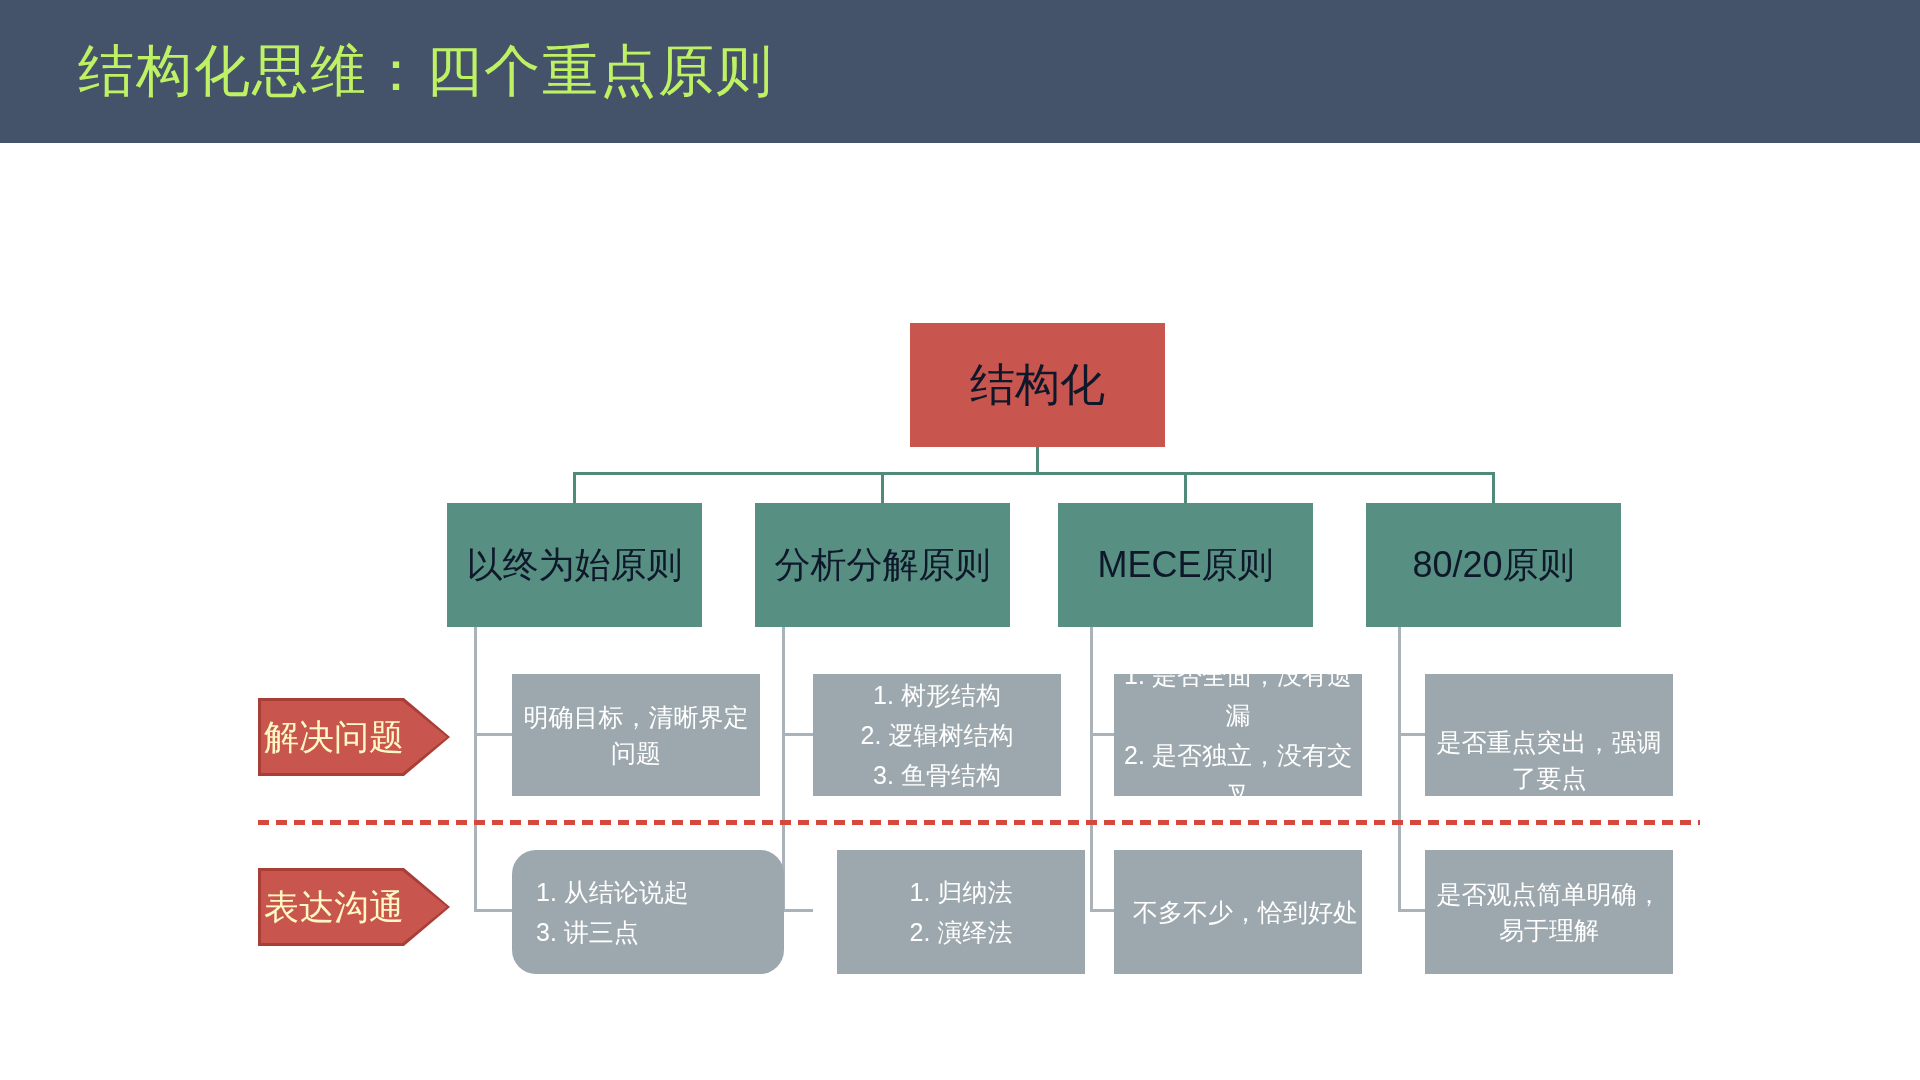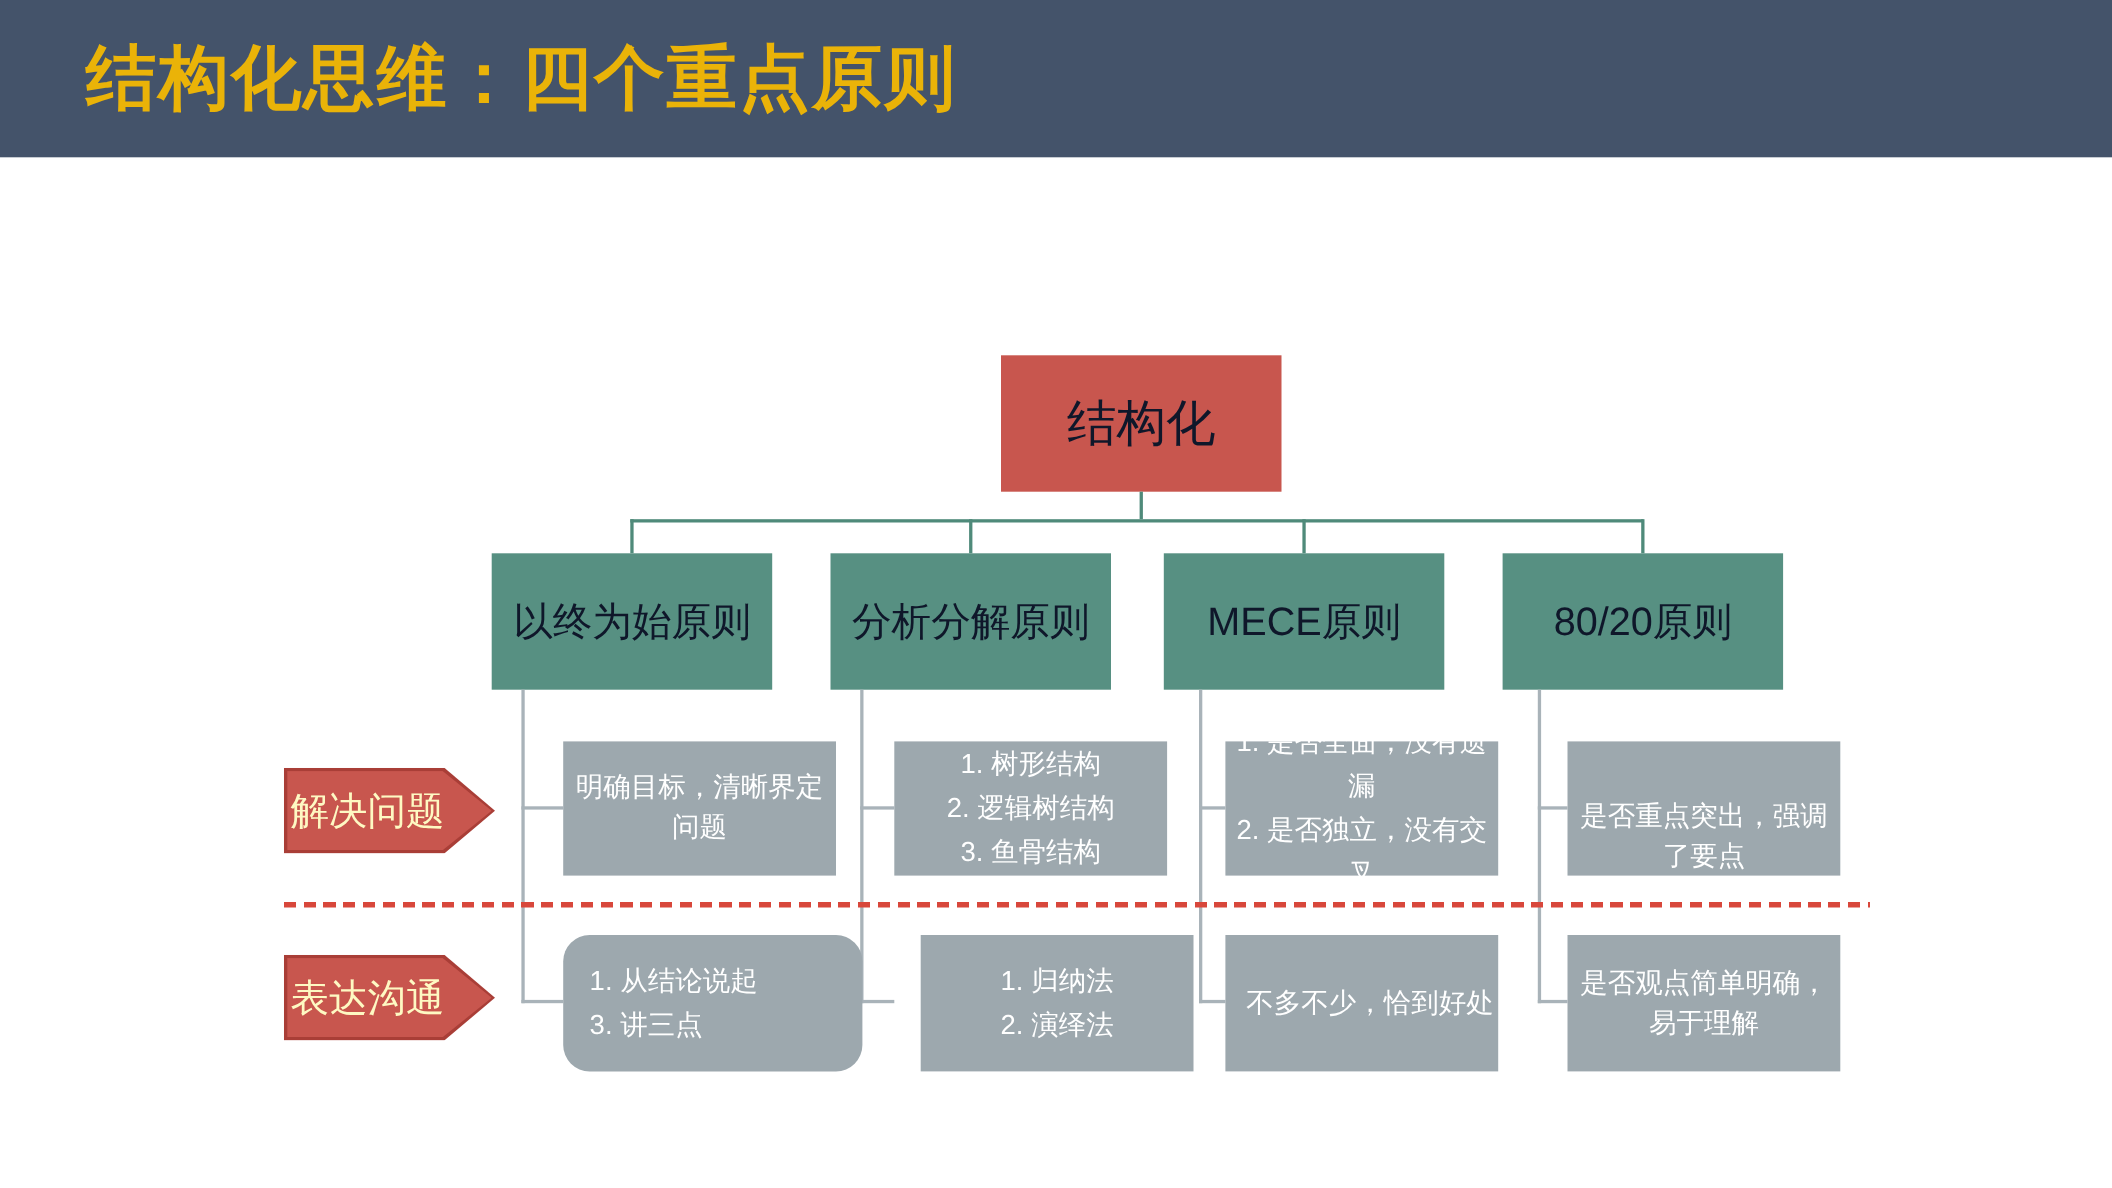--- a/index.html
+++ b/index.html
@@ -6,21 +6,21 @@
   #slide{
     position:relative;width:1920px;height:1080px;overflow:hidden;background:#ffffff;
     font-family:"Liberation Sans","DejaVu Sans",sans-serif;
   }
   
   .header{
     position:absolute;left:0;top:0;width:1920px;height:143px;
     display:flex;align-items:center;
   }
   .header .title{
-    margin-left:78px;font-size:64px;font-weight:bold;color:#eab308;letter-spacing:2px;
+    margin-left:78px;font-size:56px;font-weight:normal;color:#bef264;letter-spacing:2px;
   }
   
   .node{
     position:absolute;display:flex;align-items:center;justify-content:center;
     color:#0f172a;text-align:center;
   }
   .root{left:910px;top:323px;width:255px;height:124px;font-size:45px;}
   .principle{top:503px;width:255px;height:124px;font-size:36px;}
   .p1{left:447px;} .p2{left:755px;} .p3{left:1058px;} .p4{left:1366px;}
   
@@ -99,21 +99,21 @@
 
   <div class="arrow arrow1" style="background:#A93E37;">
     <div class="arrow-inner" style="background:#C8564E;">解决问题</div>
   </div>
   <div class="arrow arrow2" style="background:#A93E37;">
     <div class="arrow-inner" style="background:#C8564E;">表达沟通</div>
   </div>
 
   <div class="divider" style="background:repeating-linear-gradient(90deg,#D8473B 0px,#D8473B 11px,transparent 11px,transparent 18px);"></div>
 
-  <div class="detail row1 d1" style="background:#9DA8AE;font-family:Liberation Serif, serif;">
+  <div class="detail row1 d1" style="background:#9DA8AE;">
     <div class="para">明确目标，清晰界定问题</div>
   </div>
   <div class="detail row1 d2" style="background:#9DA8AE;">
     <div class="line">1. 树形结构</div>
     <div class="line">2. 逻辑树结构</div>
     <div class="line">3. 鱼骨结构</div>
   </div>
   <div class="detail row1 d3" style="background:#9DA8AE;">
     <div class="line">1. 是否全面，没有遗漏</div>
     <div class="line">2. 是否独立，没有交叉</div>

